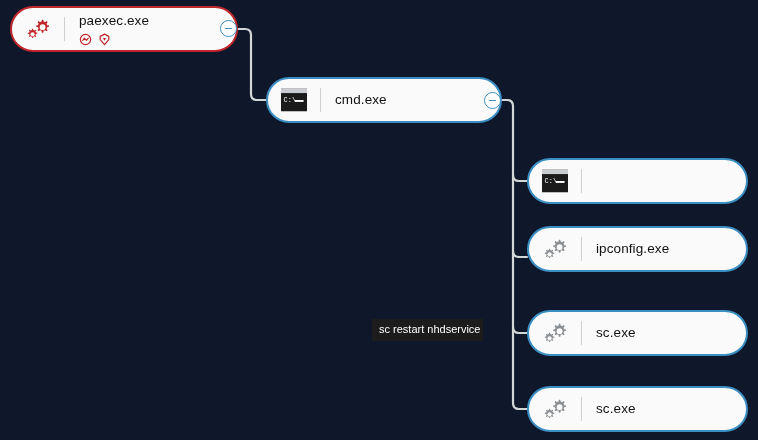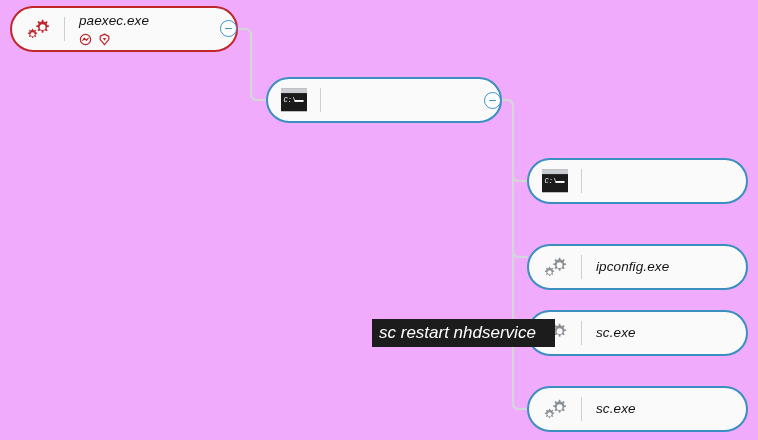--- a/index.html
+++ b/index.html
@@ -8,23 +8,22 @@
     background: #ffffff;
   }
   body {
     font-family: "Liberation Sans", sans-serif;
     -webkit-font-smoothing: antialiased;
   }
   #canvas {
     position: relative;
     width: 758px;
     height: 440px;
-    background: #f0abfc;
+    background: #0f172a;
     overflow: hidden;
-    font-style: italic;
   }
 
   
   #edges {
     position: absolute;
     left: 0;
     top: 0;
     width: 758px;
     height: 440px;
     pointer-events: none;
@@ -107,23 +106,23 @@
     height: 1.8px;
     background: #3b8ec2;
     border-radius: 1px;
   }
 
   
   .cmd-label {
     position: absolute;
     background: #1c1c1c;
     color: #ffffff;
-    font-size: 17px;
+    font-size: 11px;
     line-height: 1;
-    padding: 5px 19px 6px 7px;
+    padding: 5px 3px 6px 7px;
     white-space: nowrap;
     z-index: 4;
   }
 
   
   .console-ico {
     display: block;
     width: 30px;
     height: 26px;
   }
@@ -185,36 +184,39 @@
   <div class="node" style="left:266px; top:77px; width:236px; height:46px;">
     <div class="node-icon">
       <svg class="console-ico" viewBox="0 0 34 30" aria-hidden="true">
         <rect x="2" y="2" width="30" height="26" fill="#1b1b1b"></rect>
         <rect x="2" y="2" width="30" height="5" fill="#c9ccd0"></rect>
         <text x="5" y="17.5" font-family="'Liberation Mono', monospace" font-size="8" fill="#ffffff">C:\</text>
         <rect x="18" y="15" width="10" height="2.2" fill="#ffffff"></rect>
       </svg>
     </div>
     <div class="node-sep"></div>
+    <div class="node-body">
+      <div class="node-label">cmd.exe</div>
+    </div>
   </div>
   <div class="toggle" style="left:484px; top:92px;"></div>
 
   <div class="node" style="left:527px; top:158px; width:221px; height:46px;">
     <div class="node-icon">
       <svg class="console-ico" viewBox="0 0 34 30" aria-hidden="true">
         <rect x="2" y="2" width="30" height="26" fill="#1b1b1b"></rect>
         <rect x="2" y="2" width="30" height="5" fill="#c9ccd0"></rect>
         <text x="5" y="17.5" font-family="'Liberation Mono', monospace" font-size="8" fill="#ffffff">C:\</text>
         <rect x="18" y="15" width="10" height="2.2" fill="#ffffff"></rect>
       </svg>
     </div>
     <div class="node-sep"></div>
   </div>
 
-  <div class="node" style="left:527px; top:244px; width:221px; height:46px;">
+  <div class="node" style="left:527px; top:226px; width:221px; height:46px;">
     <div class="node-icon">
       <svg class="gear-ico" viewBox="0 0 32 28" aria-hidden="true">
         <g fill="#8a8f94">
           <path d="M20.2 4.0 l1.5 0 0.35 2.0 a6.6 6.6 0 0 1 1.62 0.67 l1.67-1.16 1.06 1.06 -1.16 1.67 a6.6 6.6 0 0 1 0.67 1.62 l2.0 0.35 0 1.5 -2.0 0.35 a6.6 6.6 0 0 1 -0.67 1.62 l1.16 1.67 -1.06 1.06 -1.67-1.16 a6.6 6.6 0 0 1 -1.62 0.67 l-0.35 2.0 -1.5 0 -0.35-2.0 a6.6 6.6 0 0 1 -1.62-0.67 l-1.67 1.16 -1.06-1.06 1.16-1.67 a6.6 6.6 0 0 1 -0.67-1.62 l-2.0-0.35 0-1.5 2.0-0.35 a6.6 6.6 0 0 1 0.67-1.62 l-1.16-1.67 1.06-1.06 1.67 1.16 a6.6 6.6 0 0 1 1.62-0.67 z"></path>
           <circle cx="20.95" cy="12.0" r="3.1" fill="#fafafa"></circle>
           <path d="M9.6 13.6 l1.1 0 0.26 1.46 a4.8 4.8 0 0 1 1.18 0.49 l1.22-0.85 0.78 0.78 -0.85 1.22 a4.8 4.8 0 0 1 0.49 1.18 l1.46 0.26 0 1.1 -1.46 0.26 a4.8 4.8 0 0 1 -0.49 1.18 l0.85 1.22 -0.78 0.78 -1.22-0.85 a4.8 4.8 0 0 1 -1.18 0.49 l-0.26 1.46 -1.1 0 -0.26-1.46 a4.8 4.8 0 0 1 -1.18-0.49 l-1.22 0.85 -0.78-0.78 0.85-1.22 a4.8 4.8 0 0 1 -0.49-1.18 l-1.46-0.26 0-1.1 1.46-0.26 a4.8 4.8 0 0 1 0.49-1.18 l-0.85-1.22 0.78-0.78 1.22 0.85 a4.8 4.8 0 0 1 1.18-0.49 z"></path>
           <circle cx="10.15" cy="19.7" r="2.25" fill="#fafafa"></circle>
         </g>
       </svg>
     </div>

